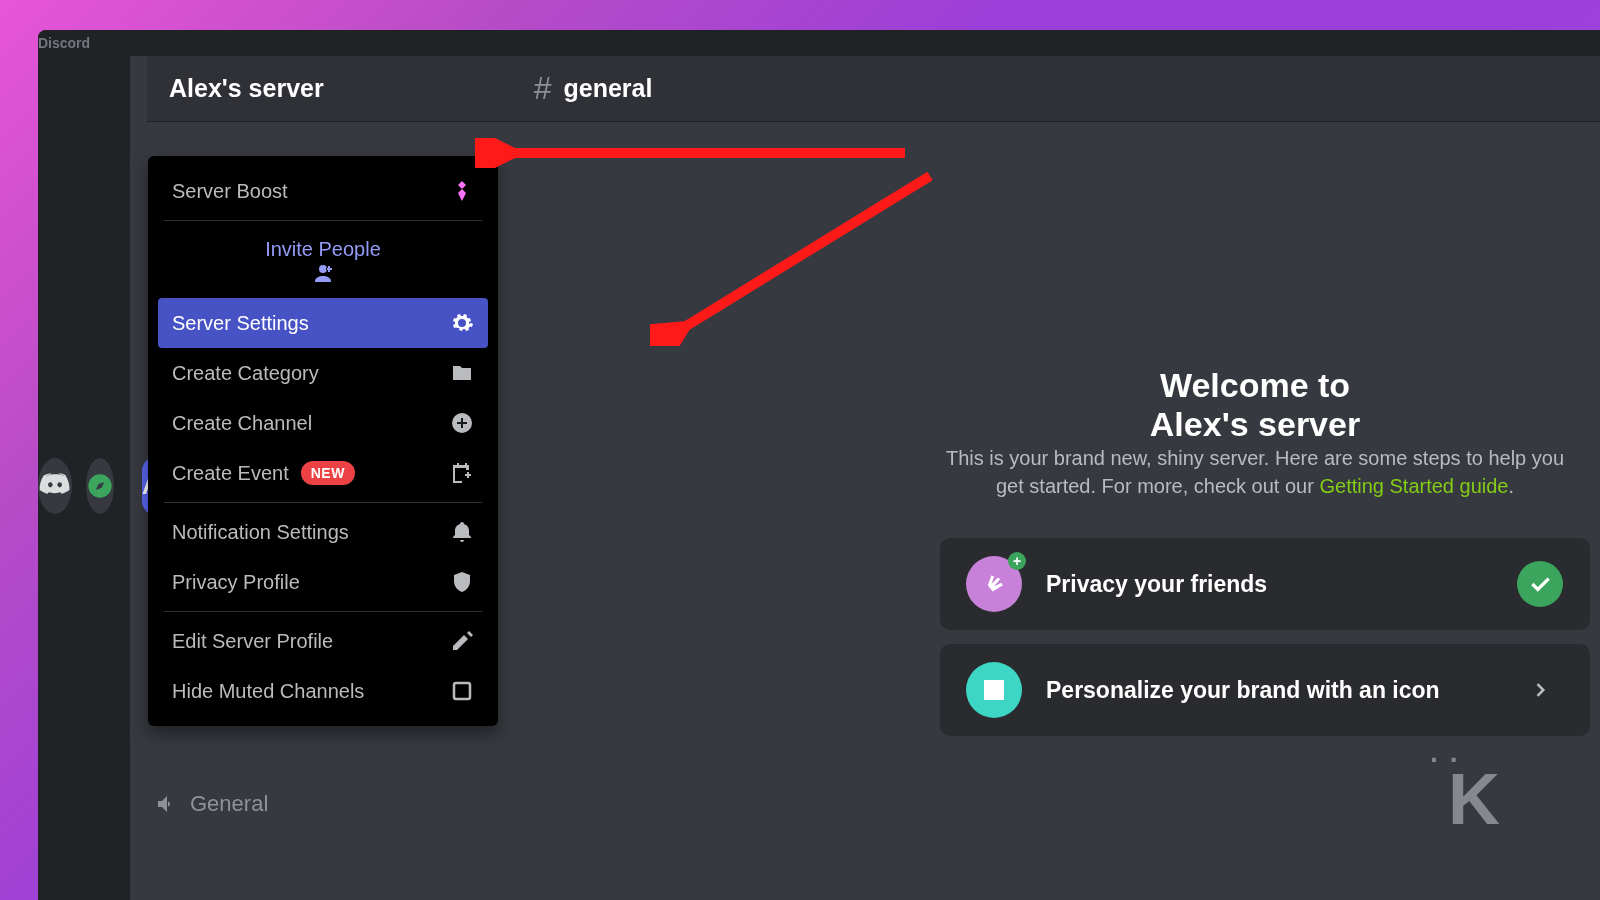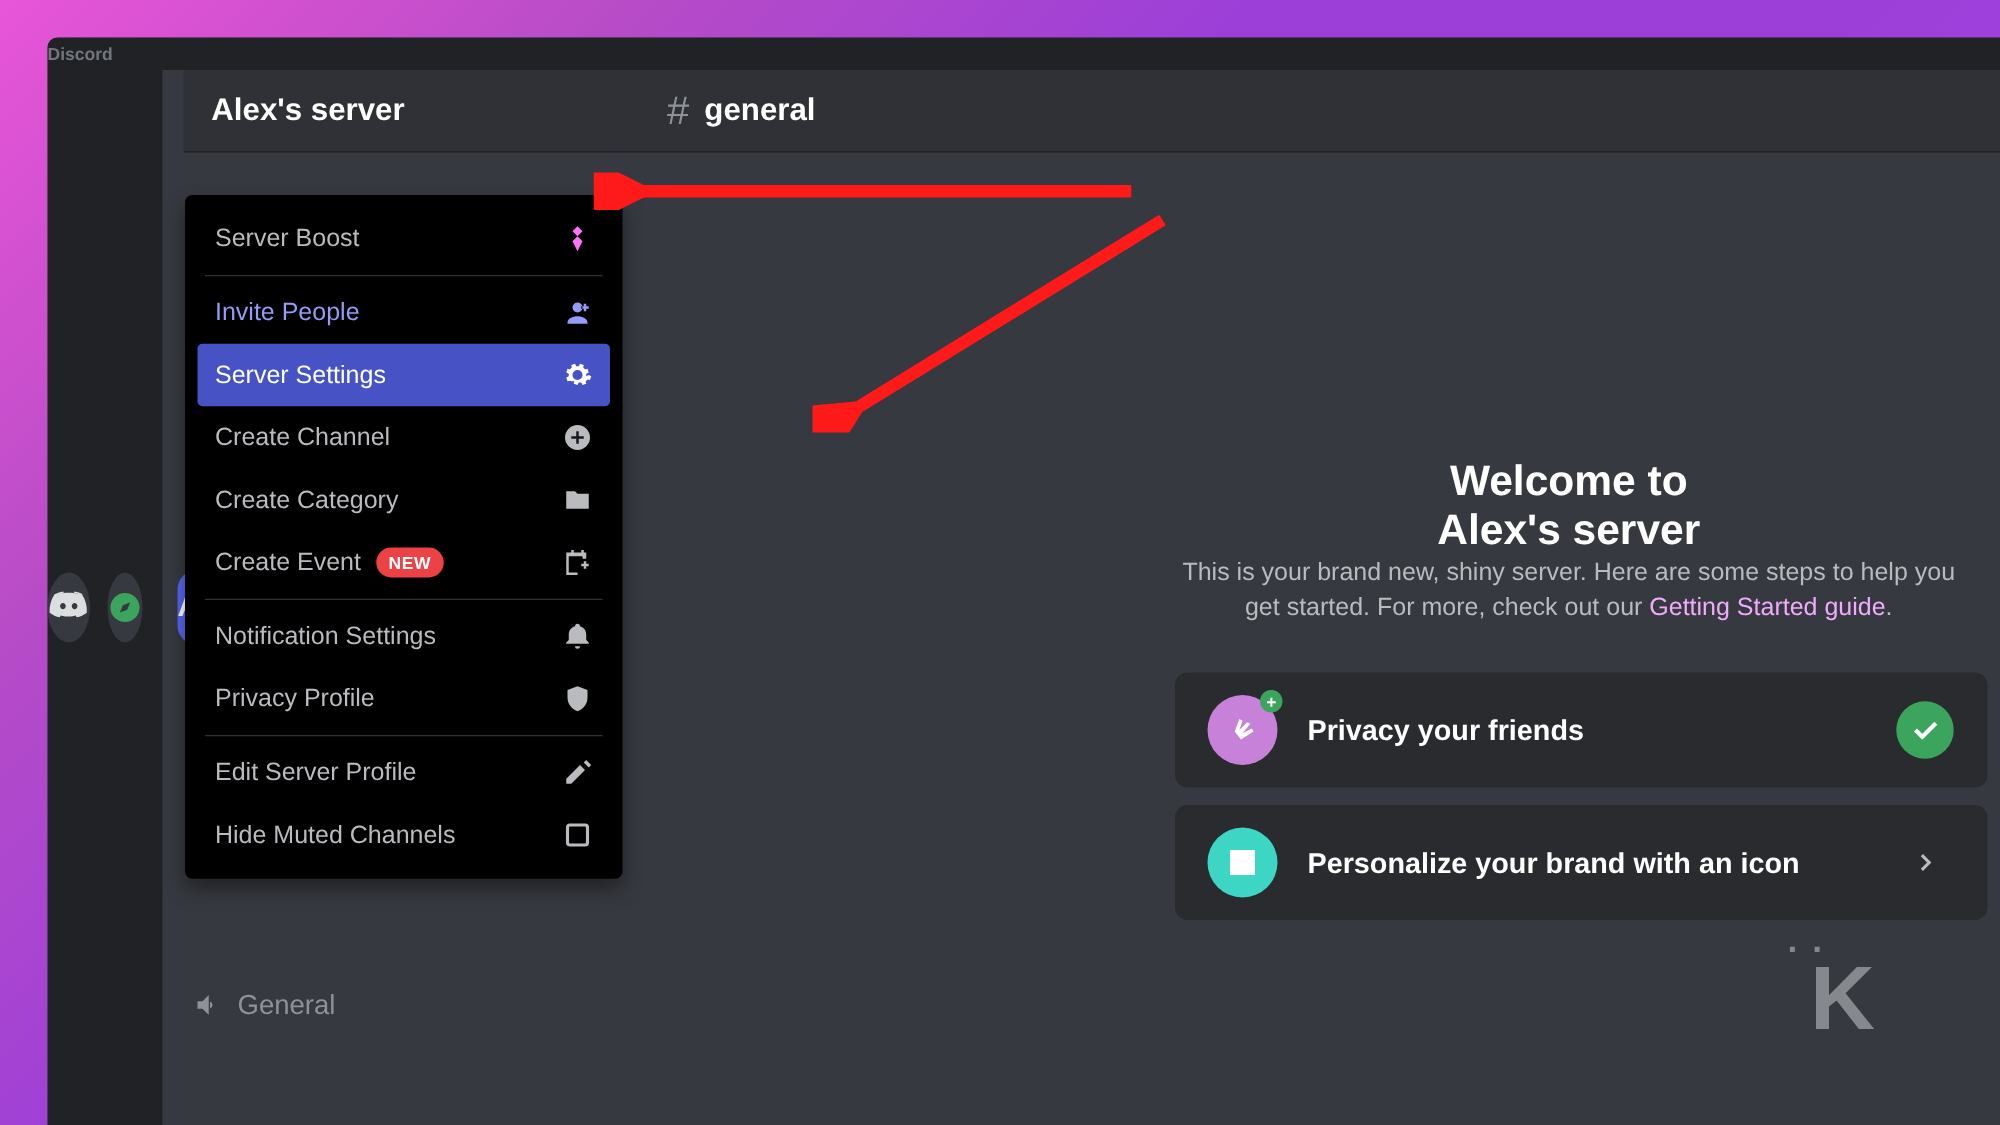--- a/index.html
+++ b/index.html
@@ -158,21 +158,21 @@
   display: flex;
   align-items: center;
   justify-content: space-between;
   padding: 13px 14px;
   border-radius: 4px;
   color: #b9bbbe;
   font-size: 20px;
   font-weight: 500;
   cursor: pointer;
 }
-.menu-item.invite { color: #949cf7; }
+.menu-item.invite { color: #949cf7; flex-direction: column; }
 .menu-item.selected {
   background: #4752c4;
   color: #fff;
 }
 .menu-item .right-icon { display: flex; align-items: center; }
 .menu-item .right-icon svg { width: 24px; height: 24px; }
 .menu-item .label-wrap { display: flex; align-items: center; gap: 12px; }
 .new-pill {
   background: #ed4245;
   color: #fff;
@@ -209,21 +209,21 @@
   line-height: 1.15;
 }
 .welcome-sub {
   text-align: center;
   color: #b9bbbe;
   font-size: 20px;
   line-height: 1.4;
   margin-bottom: 38px;
   padding: 0 20px;
 }
-.welcome-sub a { color: #f0abfc; text-decoration: none; }
+.welcome-sub a { color: #84cc16; text-decoration: none; }
 .step-card {
   background: #292b2f;
   border-radius: 10px;
   display: flex;
   align-items: center;
   padding: 18px 26px;
   margin: 0 0 14px 20px;
   gap: 24px;
   cursor: pointer;
 }
@@ -365,33 +365,33 @@
         </div>
         <div class="menu-item selected">
           <span>Server Settings</span>
           <span class="right-icon">
             <svg viewBox="0 0 24 24" fill="#fff">
                 <path d="M12 8a4 4 0 100 8 4 4 0 000-8zm9 4l2 1-1 3-2-.5a8 8 0 01-1.5 1.5l.5 2-3 1-1-2h-2l-1 2-3-1 .5-2A8 8 0 016 16.5L4 17l-1-3 2-1v-2l-2-1 1-3 2 .5A8 8 0 017.5 6L7 4l3-1 1 2h2l1-2 3 1-.5 2A8 8 0 0118 7.5l2-.5 1 3-2 1v2z"></path>
               </svg>
           </span>
         </div>
         <div class="menu-item">
+          <span>Create Category</span>
+          <span class="right-icon">
+            <svg viewBox="0 0 24 24" fill="#b9bbbe">
+                <path d="M3 5h7l2 2h9v12H3V5zm8 5h2v2h2v2h-2v2h-2v-2H9v-2h2v-2z"></path>
+              </svg>
+          </span>
+        </div>
+        <div class="menu-item">
           <span>Create Channel</span>
           <span class="right-icon">
             <svg viewBox="0 0 24 24" fill="#b9bbbe">
                 <circle cx="12" cy="12" r="10"></circle>
                 <path fill="#18191c" d="M11 7h2v4h4v2h-4v4h-2v-4H7v-2h4z"></path>
-              </svg>
-          </span>
-        </div>
-        <div class="menu-item">
-          <span>Create Category</span>
-          <span class="right-icon">
-            <svg viewBox="0 0 24 24" fill="#b9bbbe">
-                <path d="M3 5h7l2 2h9v12H3V5zm8 5h2v2h2v2h-2v2h-2v-2H9v-2h2v-2z"></path>
               </svg>
           </span>
         </div>
         <div class="menu-item">
           <span class="label-wrap">
             <span>Create Event</span>
             <span class="new-pill">NEW</span>
           </span>
           <span class="right-icon">
             <svg viewBox="0 0 24 24" fill="#b9bbbe">

